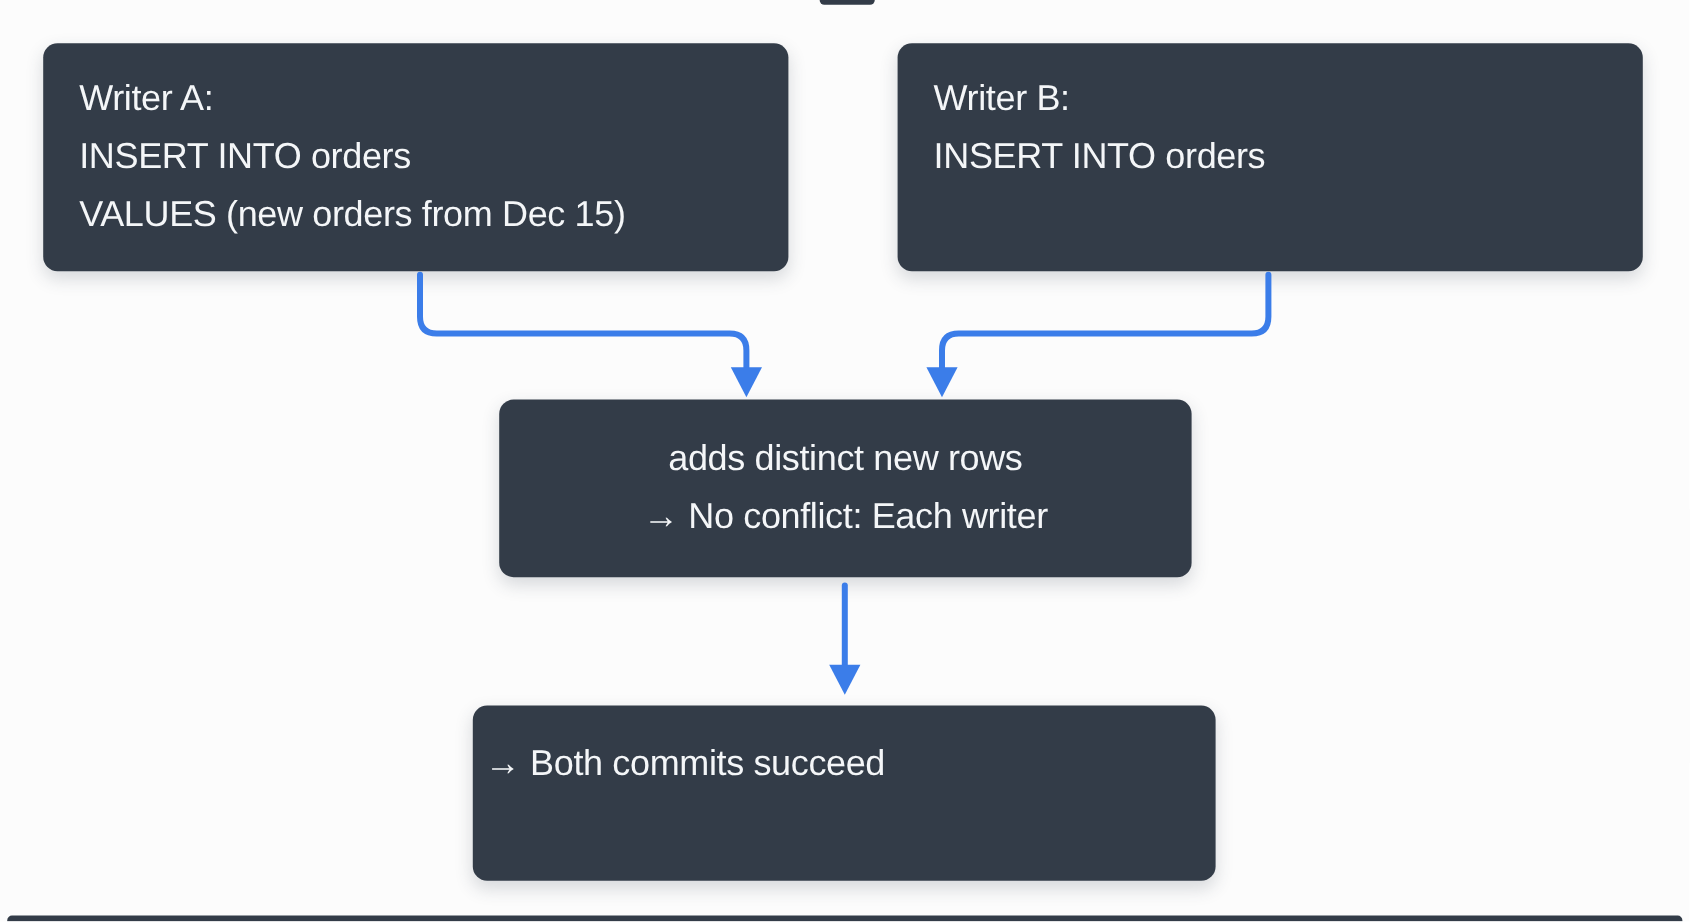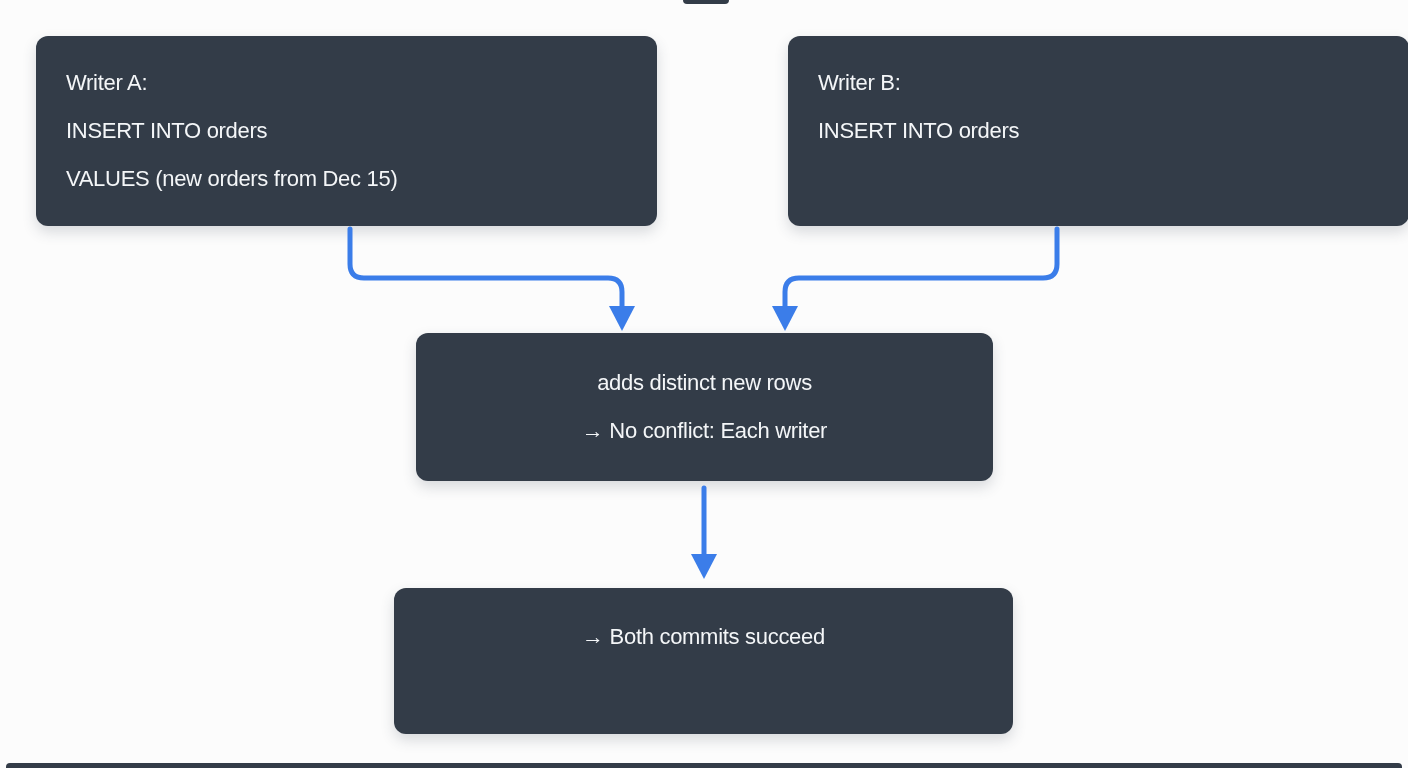--- a/index.html
+++ b/index.html
@@ -14,46 +14,44 @@
     background: #fcfcfc;
     overflow: hidden;
     font-family: "Liberation Sans", "DejaVu Sans", sans-serif;
   }
   .box {
     position: absolute;
     background: #333c48;
     border-radius: 12px;
     box-shadow: 0 6px 14px rgba(50, 60, 75, 0.18);
     color: #f4f6f8;
-    font-size: 22px;
+    font-size: 30px;
     line-height: 48px;
     letter-spacing: -0.3px;
     box-sizing: border-box;
   }
   .box .line { display: block; }
   .box-writer-a {
     left: 36px; top: 36px; width: 621px; height: 190px;
     padding: 23px 20px 0 30px;
     text-align: left;
   }
   .box-writer-b {
     left: 748px; top: 36px; width: 621px; height: 190px;
     padding: 23px 20px 0 30px;
     text-align: left;
-    margin-left: 40px;
   }
   .box-no-conflict {
     left: 416px; top: 333px; width: 577px; height: 148px;
     padding: 26px 10px 0 10px;
     text-align: center;
   }
   .box-result {
     left: 394px; top: 588px; width: 619px; height: 146px;
     padding: 25px 10px 0 10px;
-    text-align: center;
   }
   .arrow-layer {
     position: absolute;
     left: 0; top: 0;
     width: 1408px;
     height: 768px;
     pointer-events: none;
   }
   .arrow-layer path {
     fill: none;

